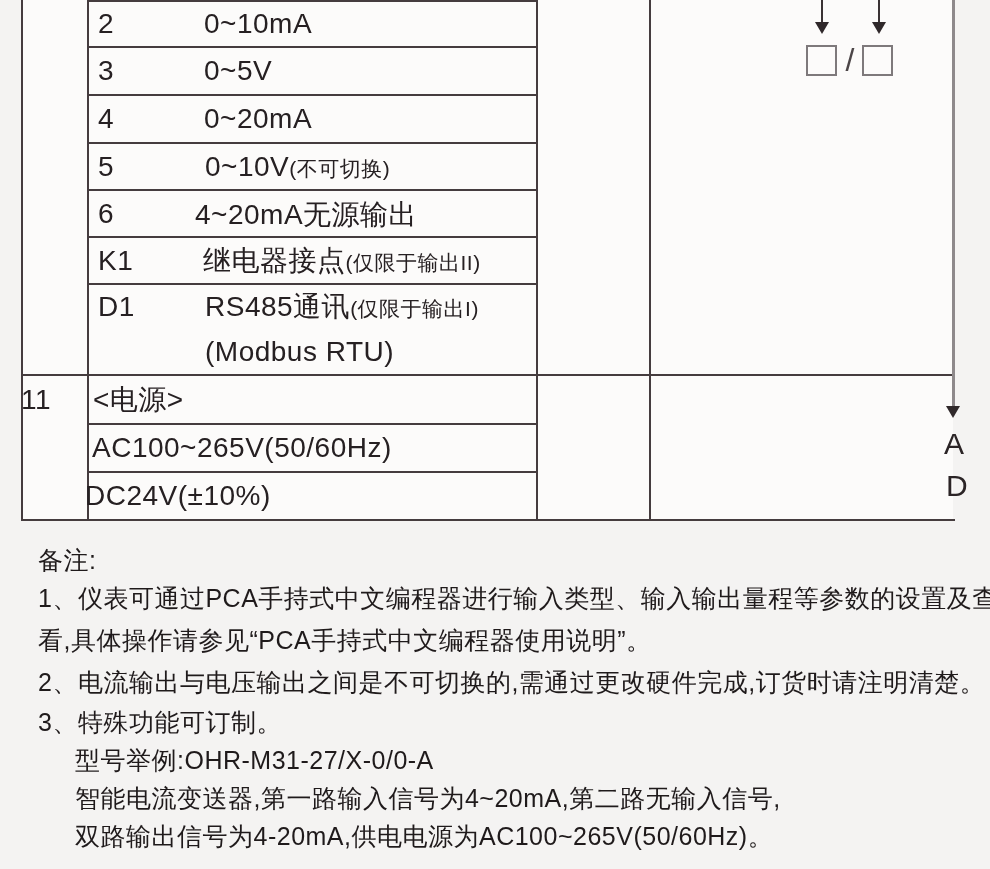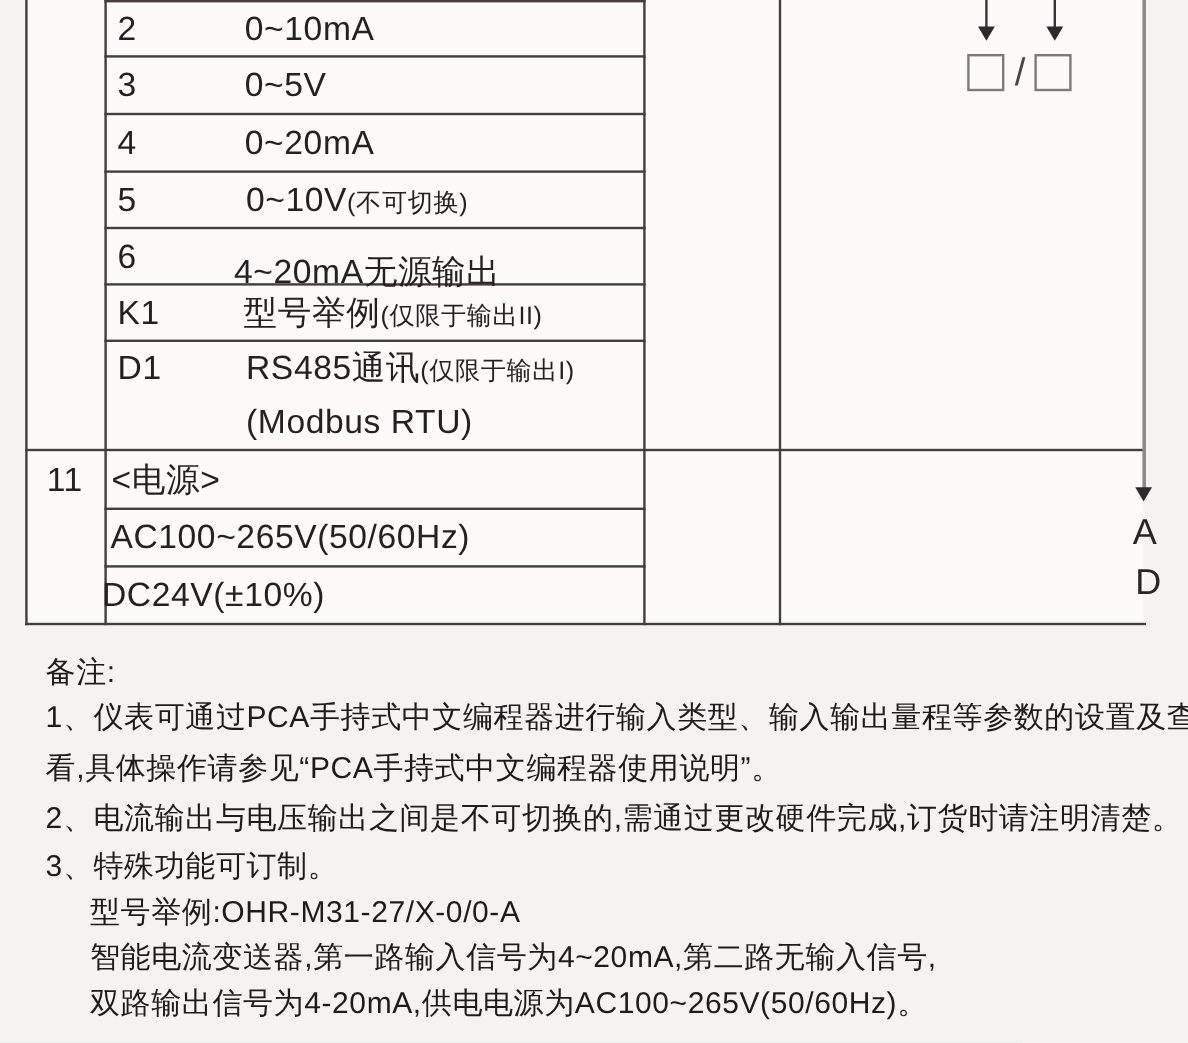--- a/index.html
+++ b/index.html
@@ -8,21 +8,21 @@
     background:#f4f3f2;
     font-family:"Liberation Sans","DejaVu Sans",sans-serif;
     color:#262022;
   }
   .vline{position:absolute;width:2px;background:#453c3e;}
   .hline{position:absolute;height:2px;background:#453c3e;}
   .cellbg{position:absolute;background:#fcfbfa;}
   .ttext{position:absolute;font-size:28px;font-weight:500;white-space:nowrap;letter-spacing:0.5px;}
   .note{font-size:21px;font-weight:500;}
   .code{left:98px;}
-  .center{text-align:center;}
+  .center{}
   .ntext{position:absolute;font-size:25px;font-weight:500;white-space:nowrap;line-height:37px;color:#1f1a1b;letter-spacing:0.5px;text-align:center;}
   .box{position:absolute;width:27px;height:27px;border:2px solid #7e797b;background:transparent;}
   .stem{position:absolute;width:2px;background:#3a3234;}
   .stem-gray{position:absolute;width:3px;background:#8e898b;}
   .ahead{position:absolute;width:0;height:0;border-left:7px solid transparent;border-right:7px solid transparent;border-top:12px solid #2f282a;}
   .slash{position:absolute;font-size:32px;font-weight:400;color:#4c4547;}
   .ad{position:absolute;font-size:30px;font-weight:500;color:#2b2426;}
 </style>
 </head>
 <body>
@@ -55,22 +55,22 @@
     <div class="ttext code" style="top:96px;height:46px;line-height:46px">4</div>
     <div class="ttext code" style="top:144px;height:45px;line-height:45px">5</div>
     <div class="ttext code" style="top:191px;height:45px;line-height:45px">6</div>
     <div class="ttext code" style="top:238px;height:33px;line-height:45px">K1</div>
     <div class="ttext code" style="top:285px;height:44px;line-height:44px">D1</div>
 
     <div class="ttext" style="left:204px;top:2px;height:60px;line-height:44px"><span>0~10mA</span></div>
     <div class="ttext" style="left:204px;top:48px;height:46px;line-height:46px"><span>0~5V</span></div>
     <div class="ttext" style="left:204px;top:96px;height:46px;line-height:46px"><span>0~20mA</span></div>
     <div class="ttext" style="left:205px;top:144px;height:45px;line-height:45px"><span>0~10V</span><span class="note">(不可切换)</span></div>
-    <div class="ttext" style="left:195px;top:204px;height:40px;line-height:45px"><span>4~20mA无源输出</span></div>
-    <div class="ttext" style="left:203px;top:238px;height:45px;line-height:45px"><span>型号举例</span><span class="note">(仅限于输出II)</span></div>
+    <div class="ttext" style="left:195px;top:192px;height:40px;line-height:45px"><span>4~20mA无源输出</span></div>
+    <div class="ttext" style="left:203px;top:238px;height:45px;line-height:45px"><span>继电器接点</span><span class="note">(仅限于输出II)</span></div>
     <div class="ttext" style="left:205px;top:285px;height:44px;line-height:44px"><span>RS485通讯</span><span class="note">(仅限于输出I)</span></div>
     <div class="ttext" style="left:205px;top:332px;height:40px;line-height:40px">(Modbus RTU)</div>
 
     <div class="ttext center" style="left:21px;width:66px;top:376px;height:47px;line-height:47px">11</div>
     <div class="ttext" style="left:93px;top:376px;height:47px;line-height:47px">&lt;电源&gt;</div>
     <div class="ttext" style="left:92px;top:425px;height:46px;line-height:46px">AC100~265V(50/60Hz)</div>
     <div class="ttext" style="left:85px;top:473px;height:46px;line-height:46px">DC24V(±10%)</div>
   </div>
 
   <div>

